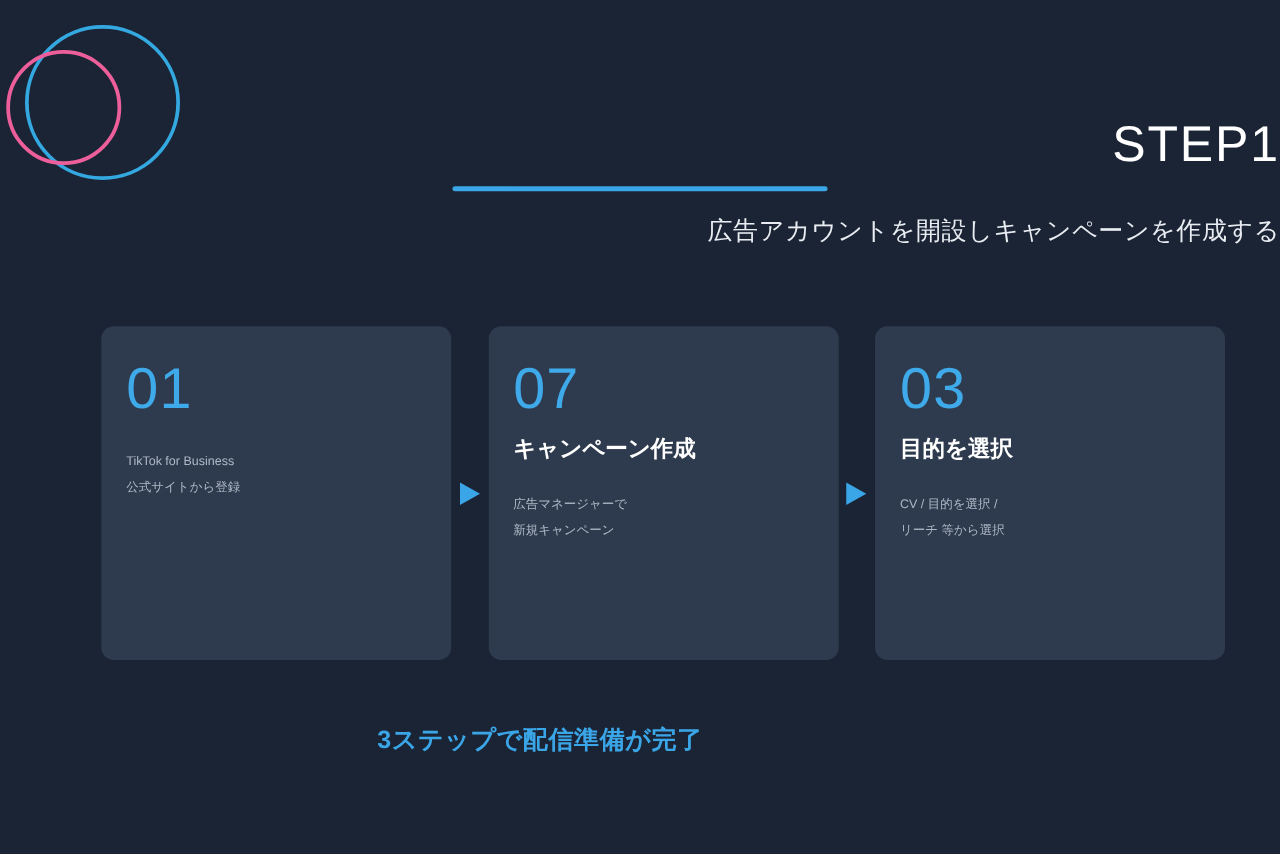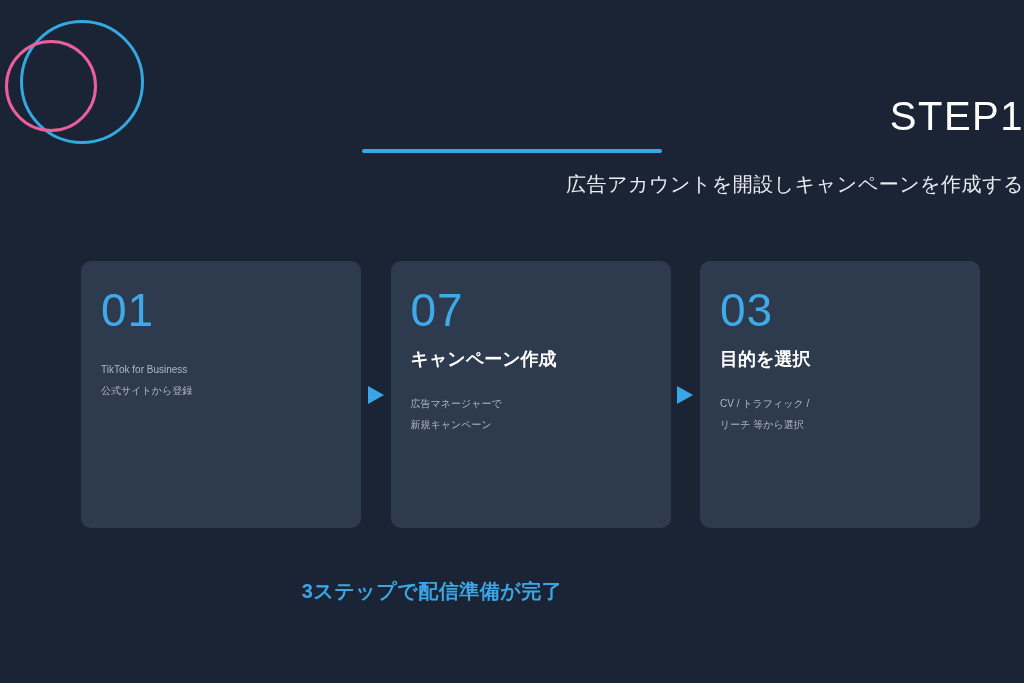--- a/index.html
+++ b/index.html
@@ -175,19 +175,19 @@
 新規キャンペーン</div>
   </div>
 
   <div class="step-arrow">
     <div class="arrow-glyph"></div>
   </div>
 
   <div class="step-card">
     <div class="step-number">03</div>
     <div class="step-title">目的を選択</div>
-    <div class="step-desc">CV / トラフィック /
+    <div class="step-desc">CV / 目的を選択 /
 リーチ 等から選択</div>
   </div>
 
 </div>
 
 <div id="footer-note">3ステップで配信準備が完了</div>
 
 </body></html>

